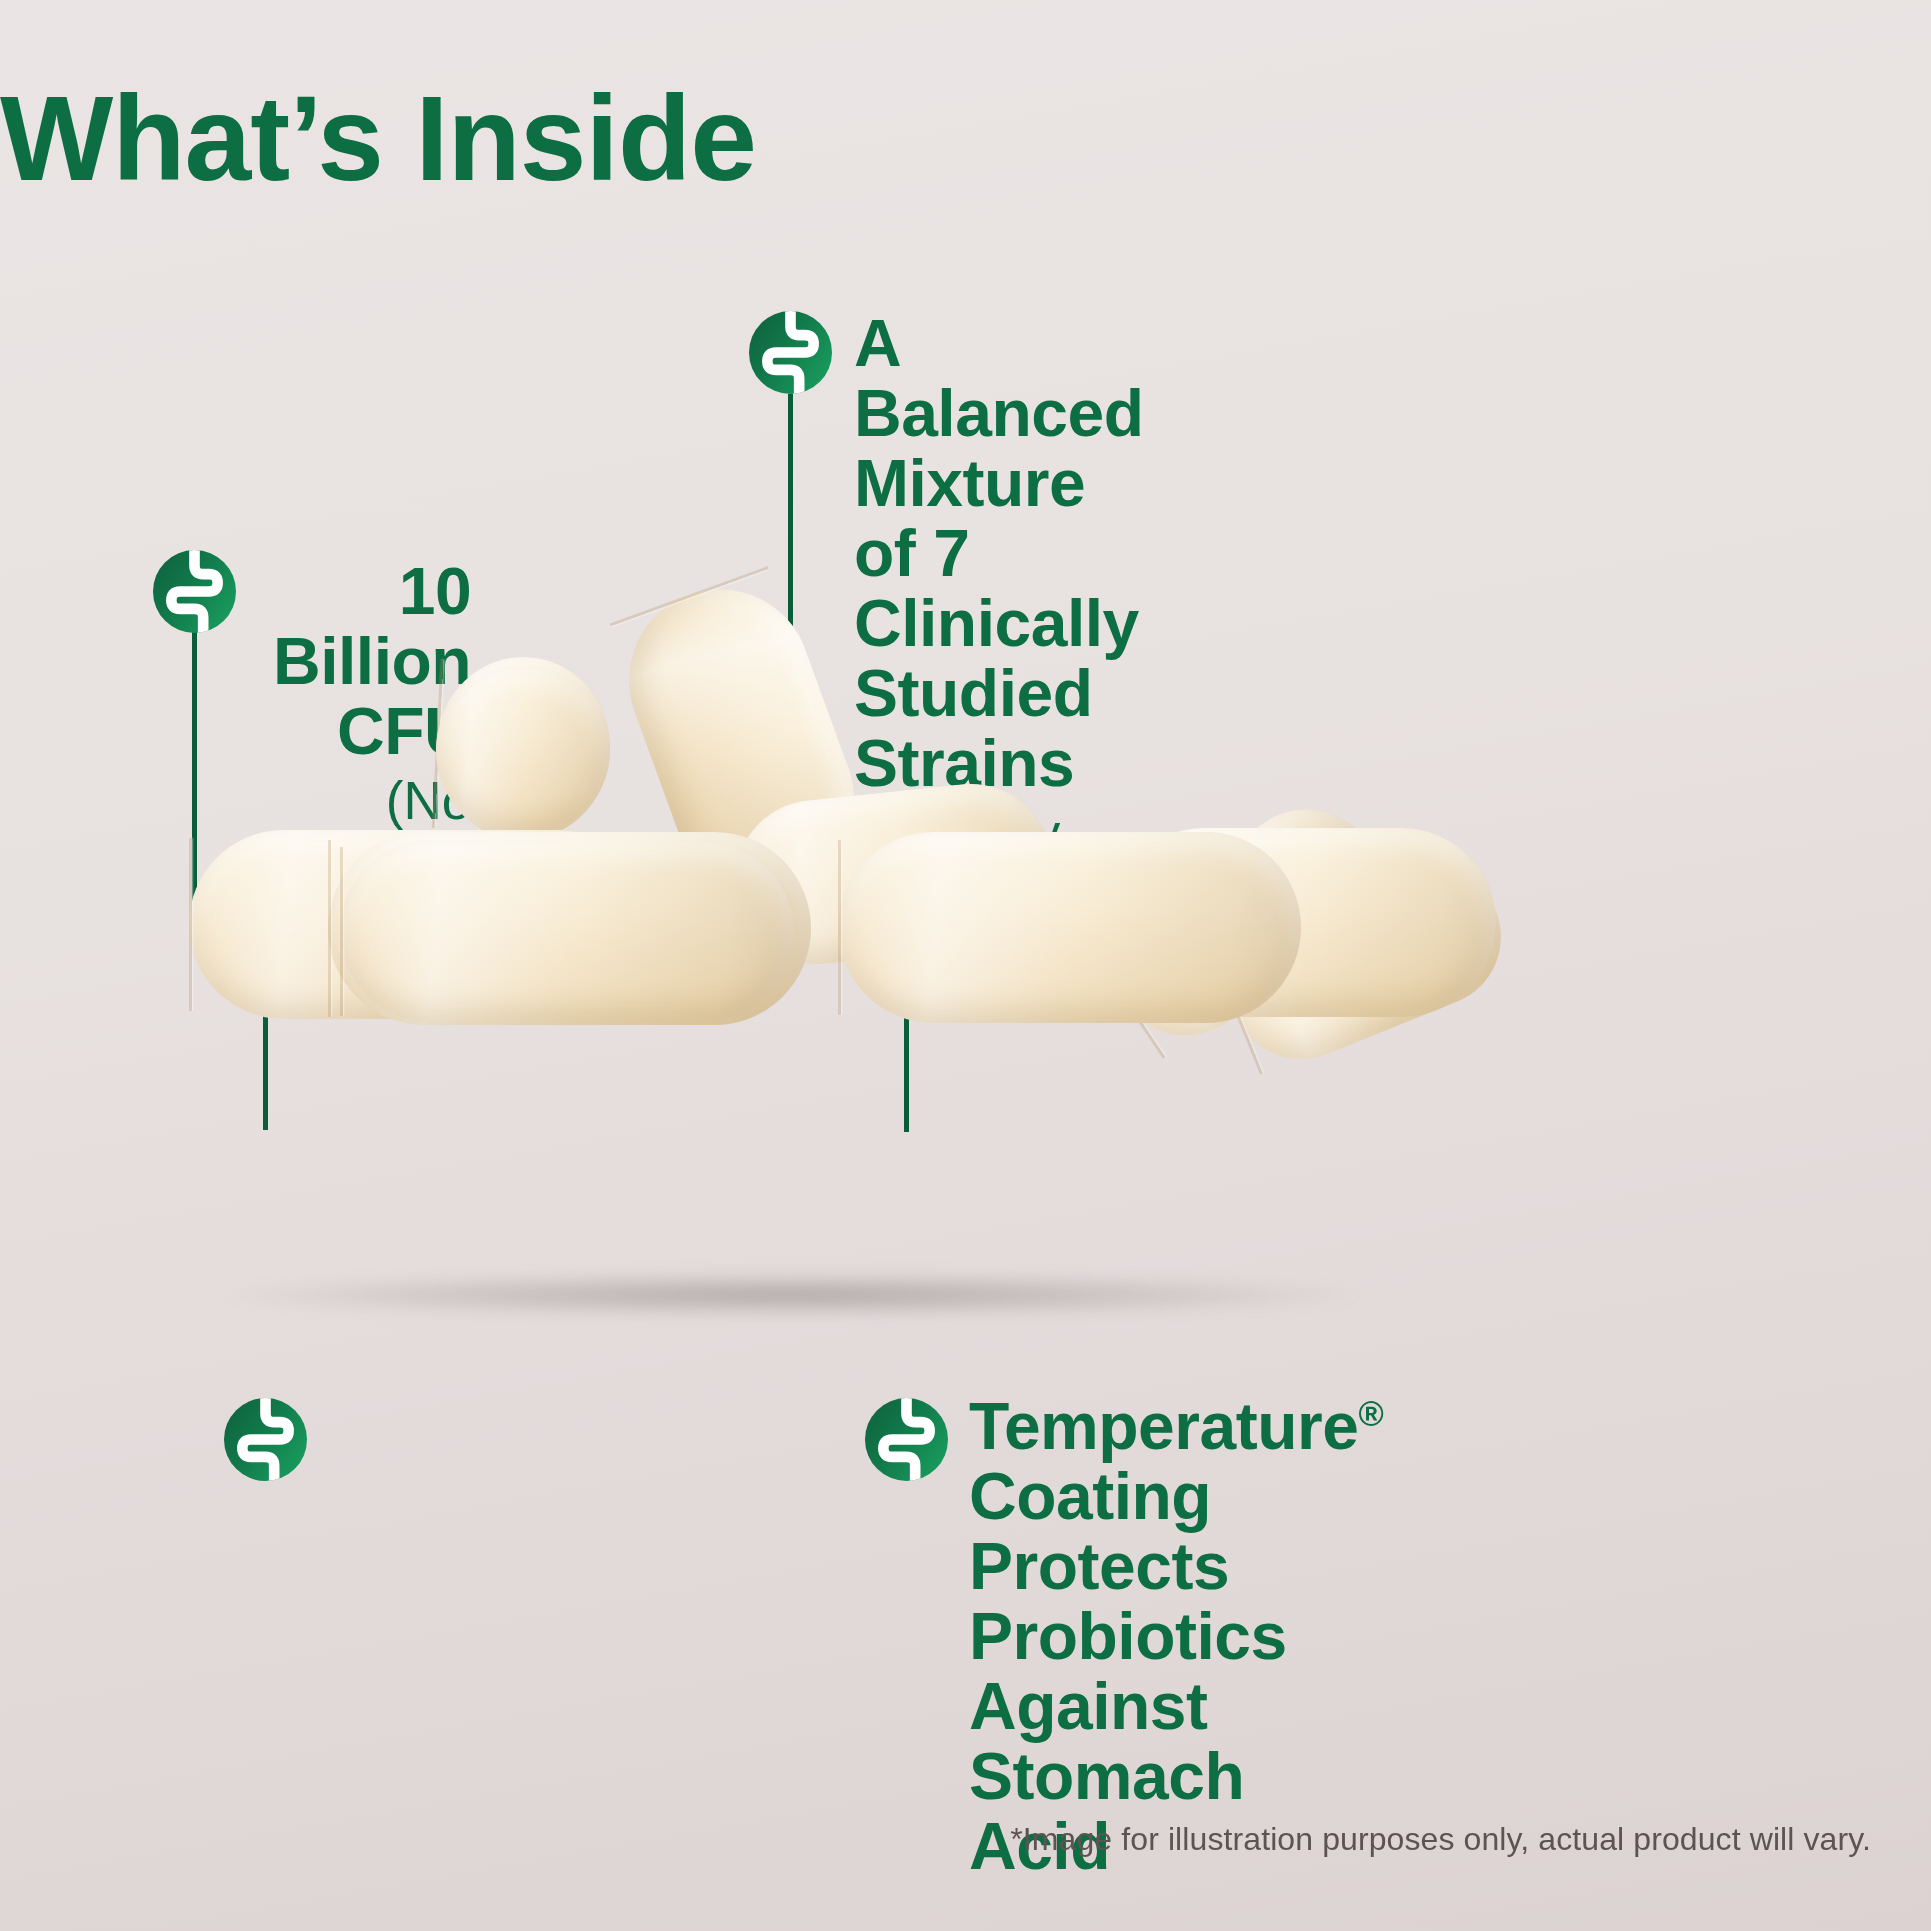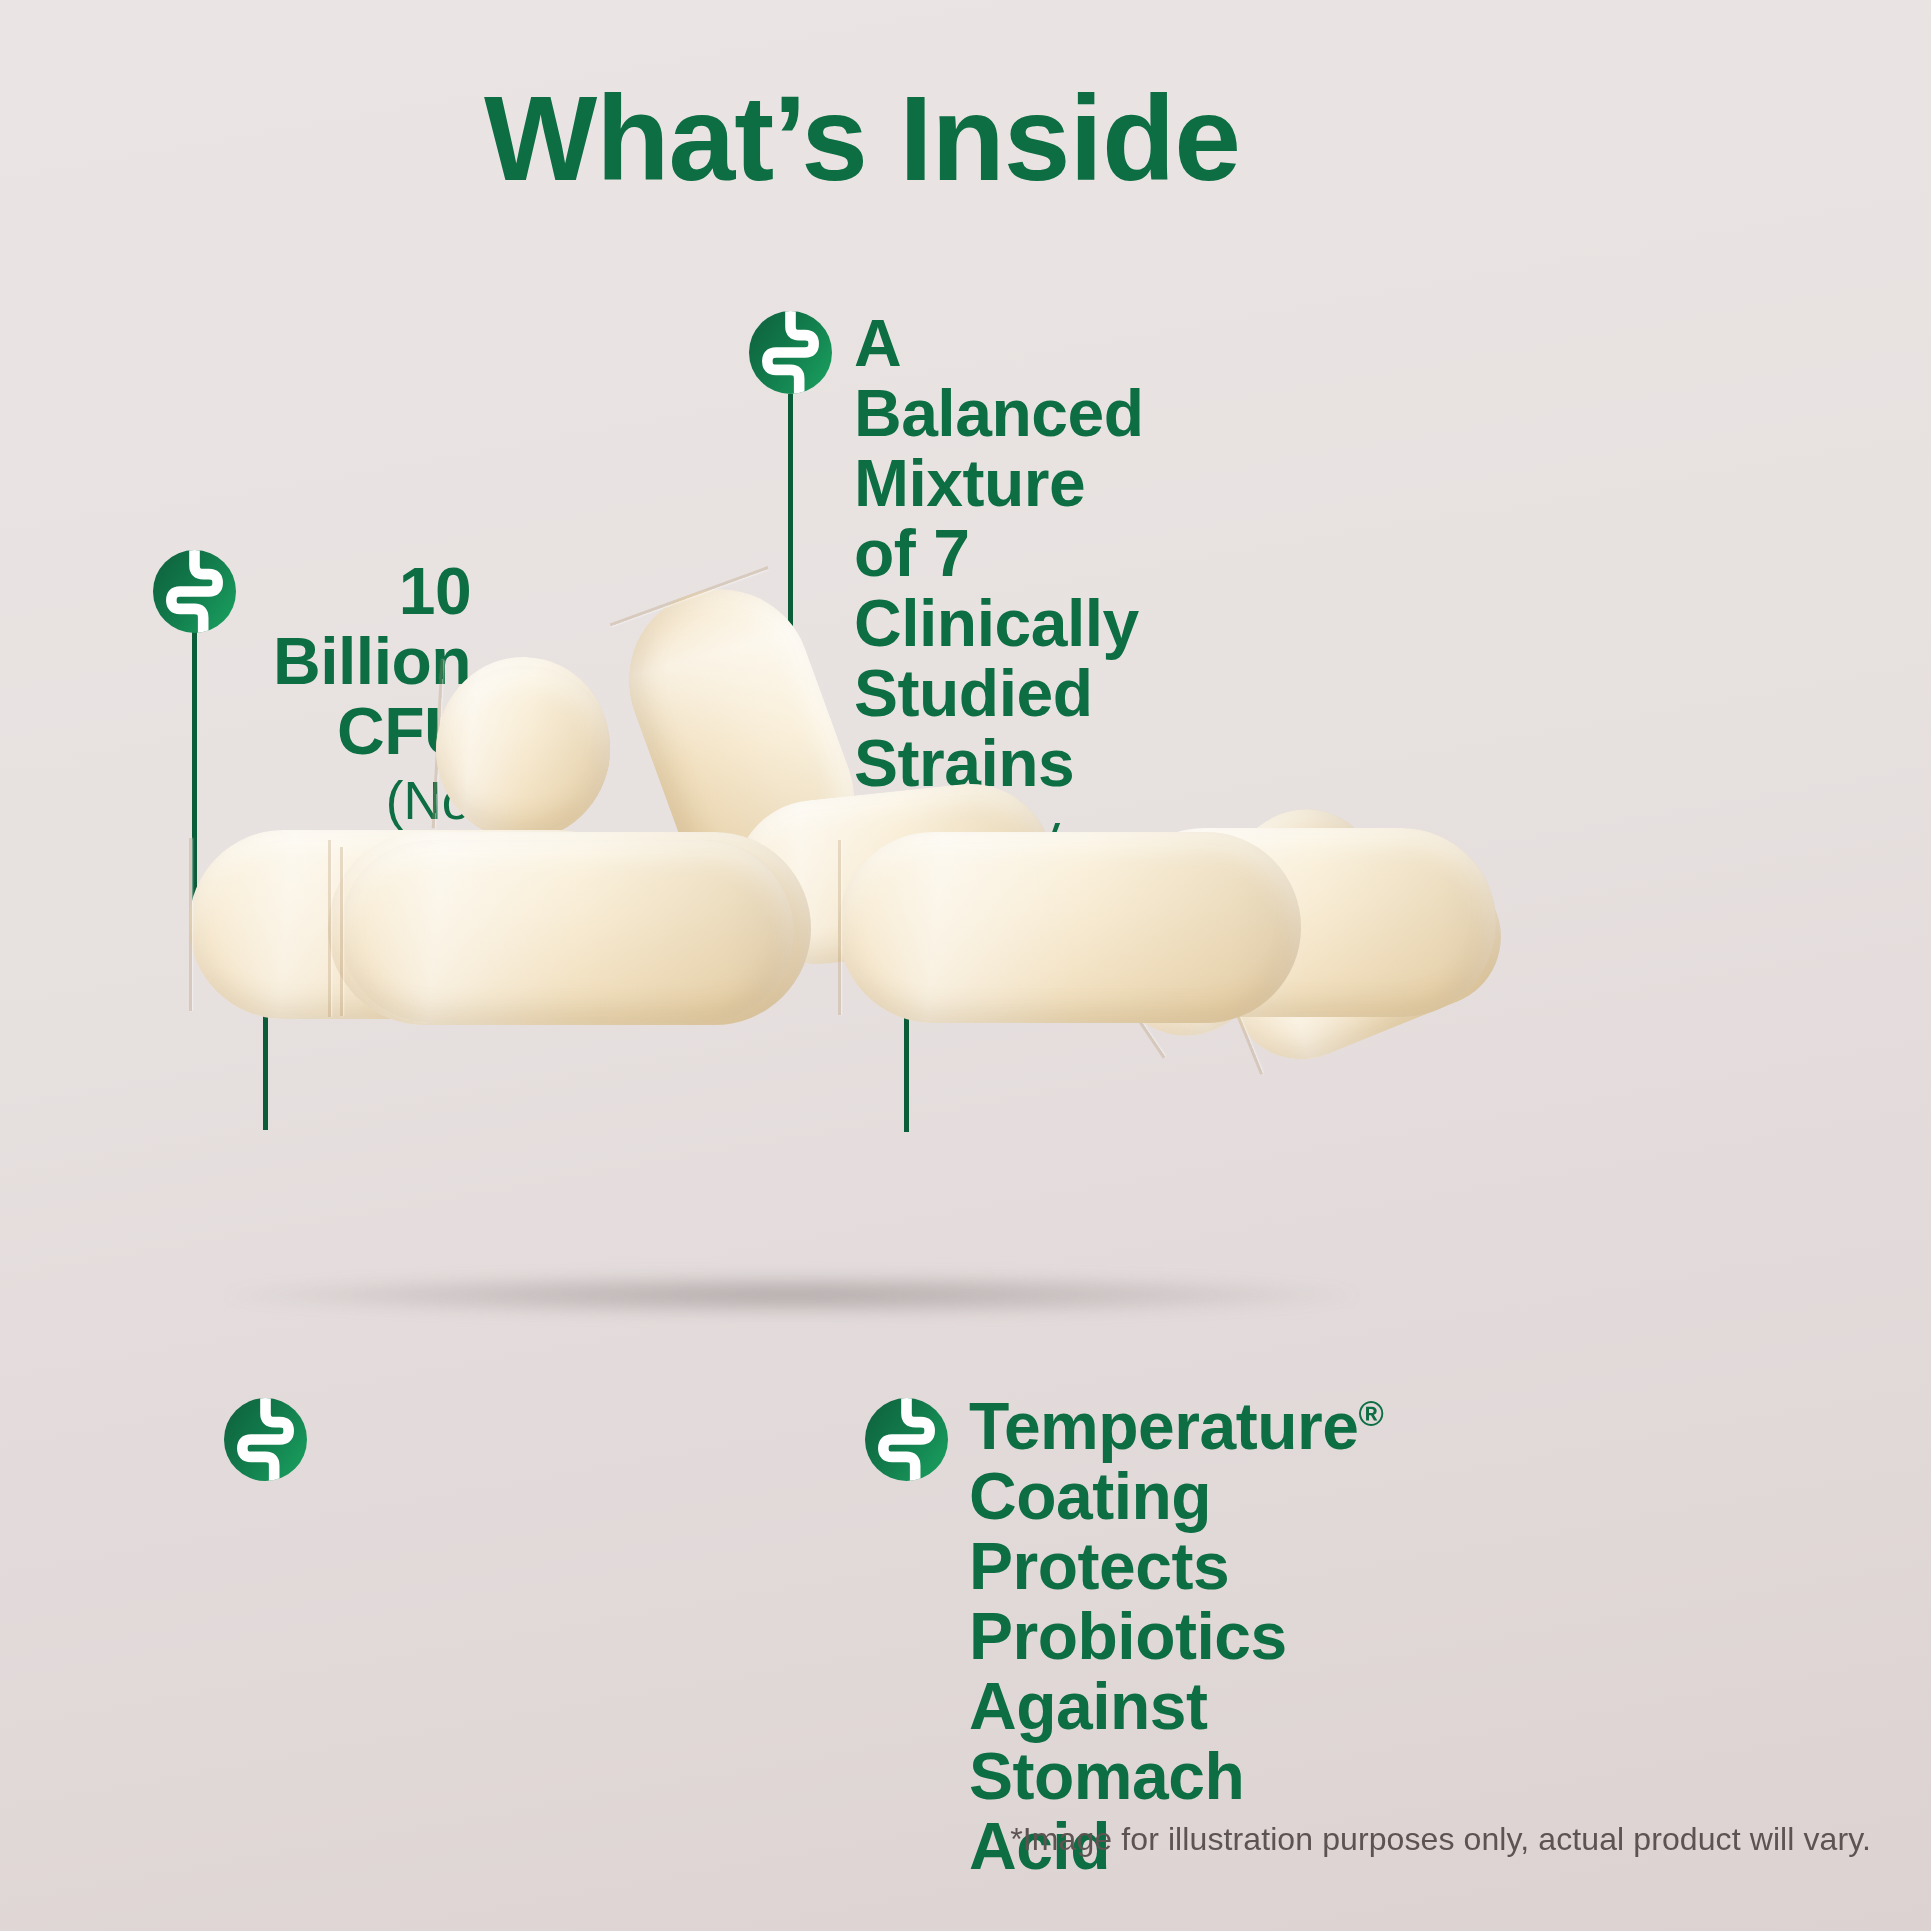--- a/index.html
+++ b/index.html
@@ -19,27 +19,25 @@
     background: linear-gradient(170deg, #eae5e4 0%, #e7e1e0 42%, #e1d8d8 78%, #dcd2d2 100%);
     overflow: hidden;
   }
 
   
   .title {
     position: absolute;
     top: 75px;
     left: 0;
     width: 1670px;
-    text-align: center;
     font-size: 120px;
     font-weight: 700;
     letter-spacing: -1px;
     color: #0d6e43;
     line-height: 1.05;
-    margin-left: 27px;
   }
 
   
   .pile {
     position: absolute;
     left: 0;
     top: 0;
     width: 1931px;
     height: 1931px;
     pointer-events: none;

